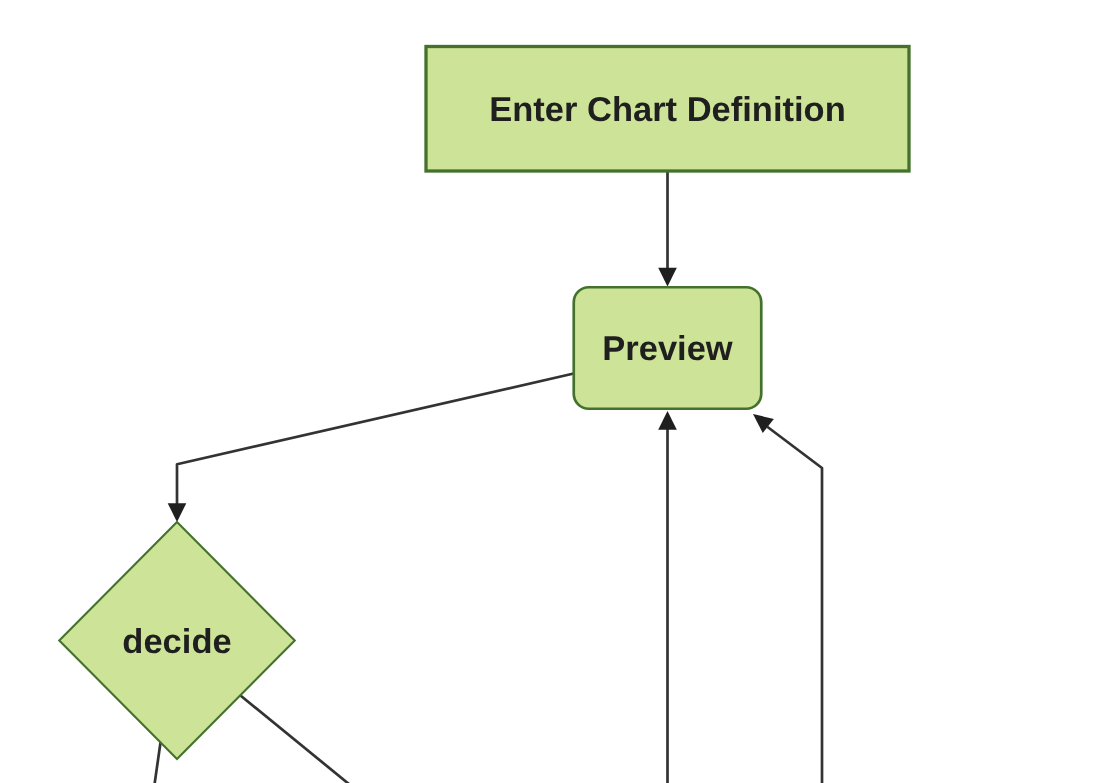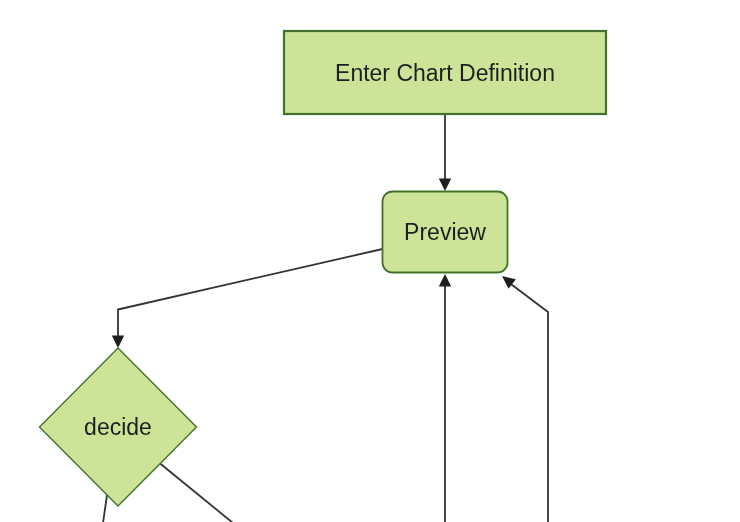--- a/index.html
+++ b/index.html
@@ -7,20 +7,21 @@
     padding: 0;
     background: #ffffff;
     font-family: "Liberation Sans", sans-serif;
   }
   .stage {
     position: relative;
     width: 740px;
     height: 522px;
     background: #ffffff;
     overflow: hidden;
+    font-weight: bold;
   }
   .stage svg { display: block; width: 740px; height: 522px; }
 
   .edge {
     stroke: #333333;
     stroke-width: 1.8;
     fill: none;
     stroke-linejoin: round;
     stroke-linecap: butt;
   }

